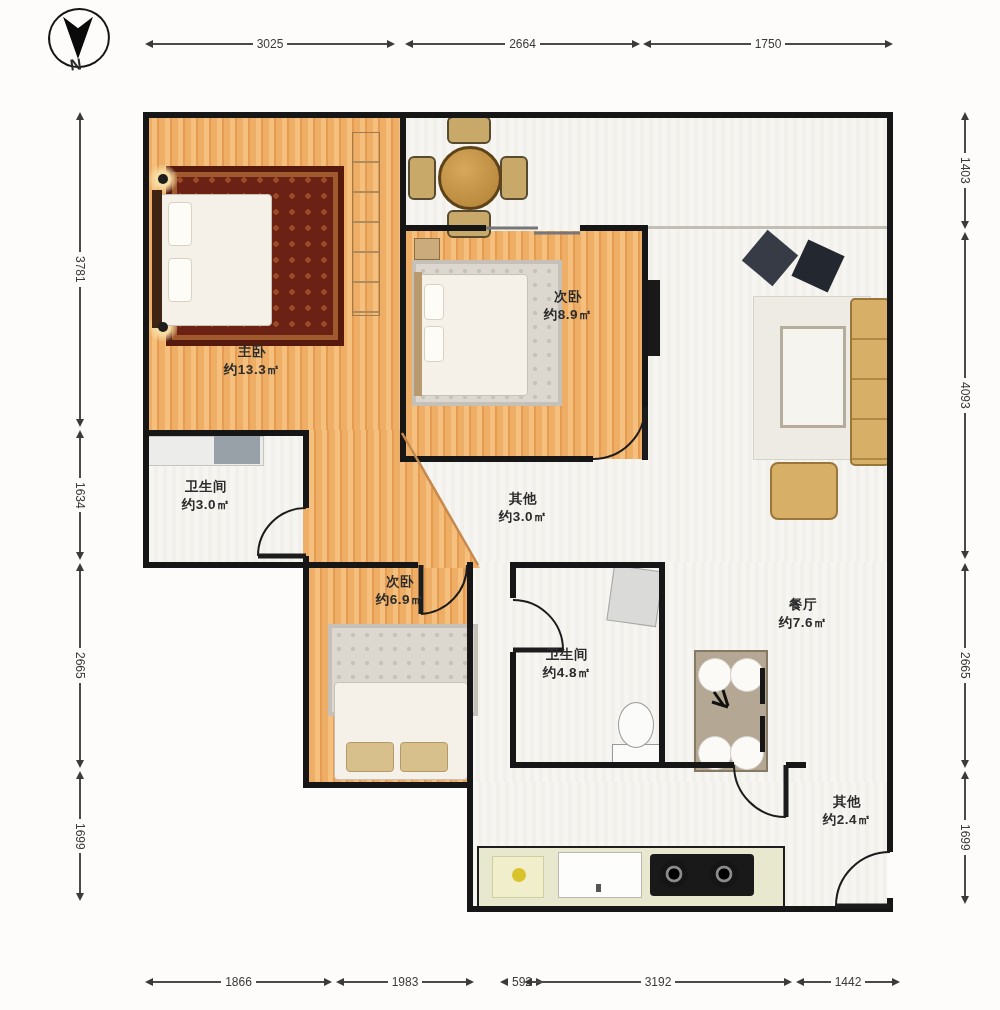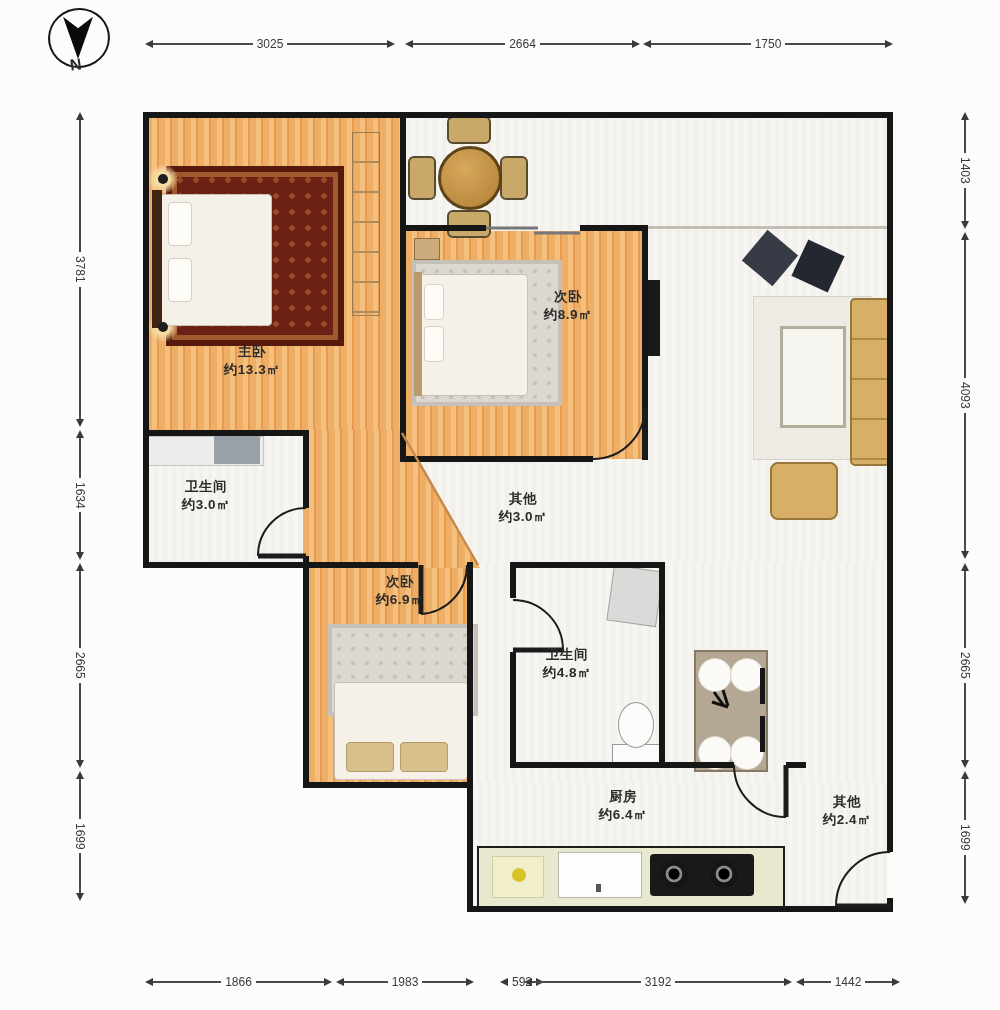--- a/index.html
+++ b/index.html
@@ -327,22 +327,22 @@
     <div>约3.0㎡</div>
   </div>
   <div class="room-label" style="left:325px;top:573px;width:150px">
     <div>次卧</div>
     <div>约6.9㎡</div>
   </div>
   <div class="room-label" style="left:492px;top:646px;width:150px">
     <div>卫生间</div>
     <div>约4.8㎡</div>
   </div>
-  <div class="room-label" style="left:548px;top:788px;width:150px">
-    <div>厨房</div>
-    <div>约6.4㎡</div>
+  <div class="room-label" style="left:728px;top:596px;width:150px">
+    <div>餐厅</div>
+    <div>约7.6㎡</div>
   </div>
   <div class="room-label" style="left:772px;top:793px;width:150px">
     <div>其他</div>
     <div>约2.4㎡</div>
   </div>
 
 </div>
 
 </body></html>

